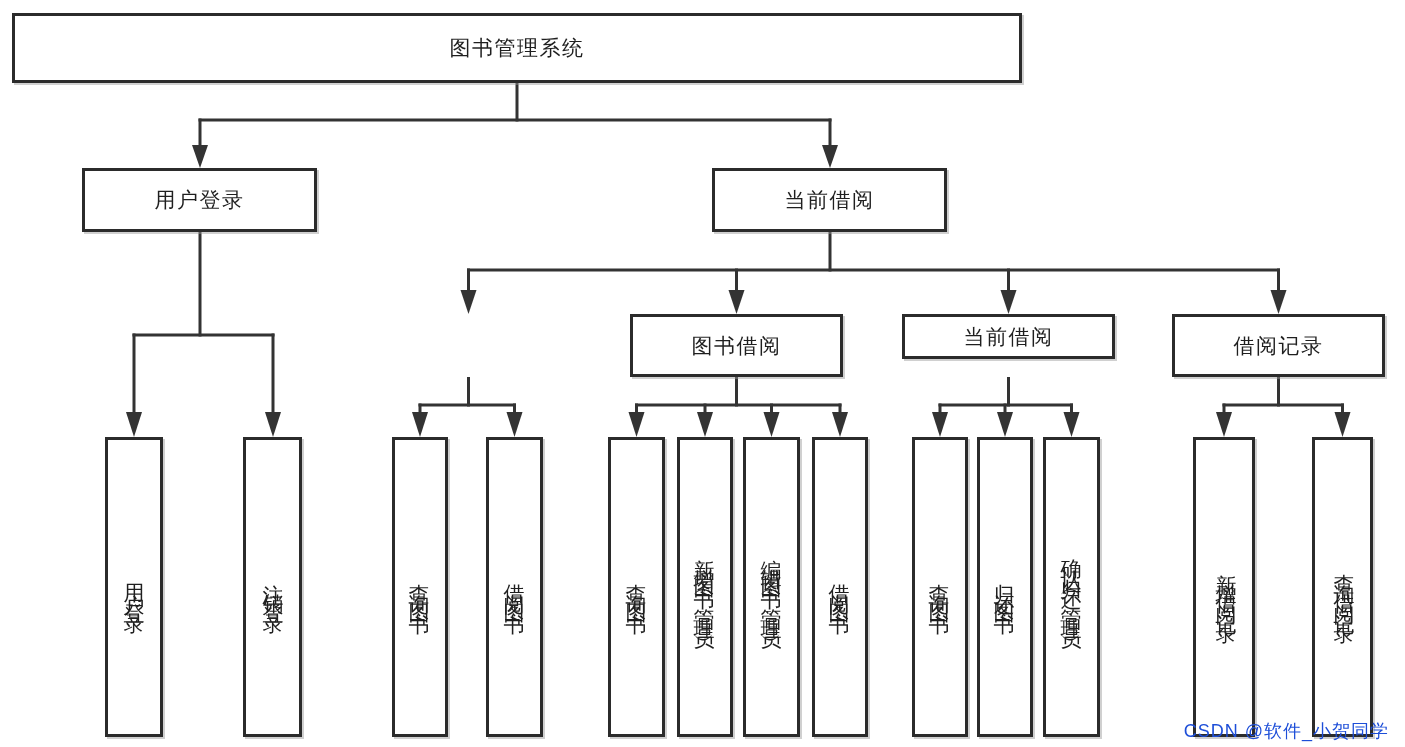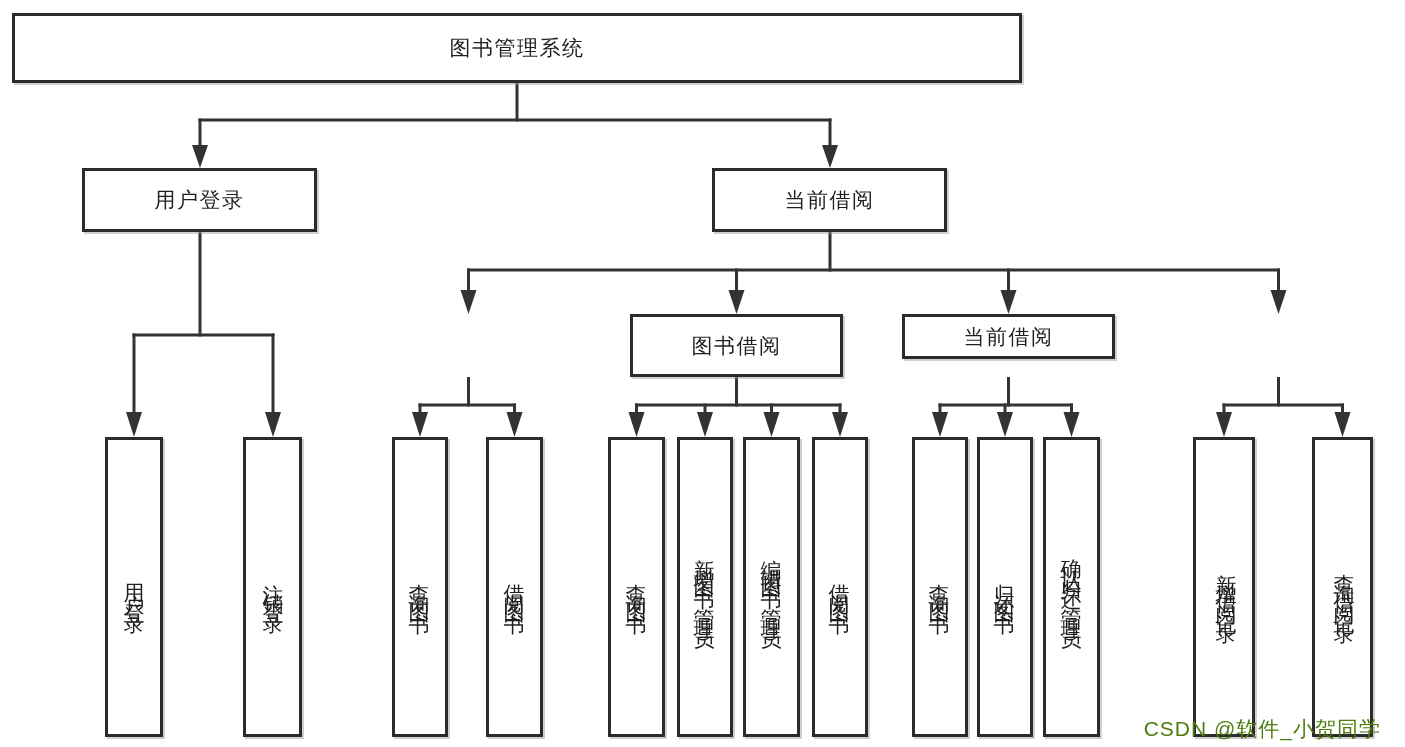--- a/index.html
+++ b/index.html
@@ -44,25 +44,25 @@
     text-orientation: mixed;
     text-align: center;
     font-size: 21px;
     letter-spacing: 10px;
     line-height: 51px;
     top: 437px;
     height: 300px;
   }
   .watermark {
     position: absolute;
-    right: 24px;
+    right: 16px;
     bottom: 4px;
-    font-size: 21px;
+    font-size: 18px;
     letter-spacing: 1px;
-    color: #4d7c0f;
+    color: #1d4ed8;
     z-index: 3;
     white-space: nowrap;
   }
 </style>
 </head>
 <body>
 
 <div class="stage">
 
   <svg class="wires" viewBox="0 0 1405 747" xmlns="http://www.w3.org/2000/svg">
@@ -129,20 +129,21 @@
     </g>
   </svg>
 
   <div class="node hbox" style="left:12px; top:13px; width:1010px; height:70px;">图书管理系统</div>
 
   <div class="node hbox" style="left:82px; top:168px; width:235px; height:64px;">用户登录</div>
   <div class="node hbox" style="left:712px; top:168px; width:235px; height:64px;">当前借阅</div>
 
   <div class="node hbox" style="left:630px; top:314px; width:213px; height:63px;">图书借阅</div>
   <div class="node hbox" style="left:902px; top:314px; width:213px; height:45px;">当前借阅</div>
+  <div class="node hbox" style="left:1172px; top:314px; width:213px; height:63px;">借阅记录</div>
 
   <div class="node leaf" style="left:105px; width:58px;">用户登录</div>
   <div class="node leaf" style="left:243px; width:59px;">注销登录</div>
 
   <div class="node leaf" style="left:392px; width:56px;">查询图书</div>
   <div class="node leaf" style="left:486px; width:57px;">借阅图书</div>
 
   <div class="node leaf" style="left:608px; width:57px;">查询图书</div>
   <div class="node leaf" style="left:677px; width:56px;">新增图书（管理员）</div>
   <div class="node leaf" style="left:743px; width:57px;">编辑图书（管理员）</div>

